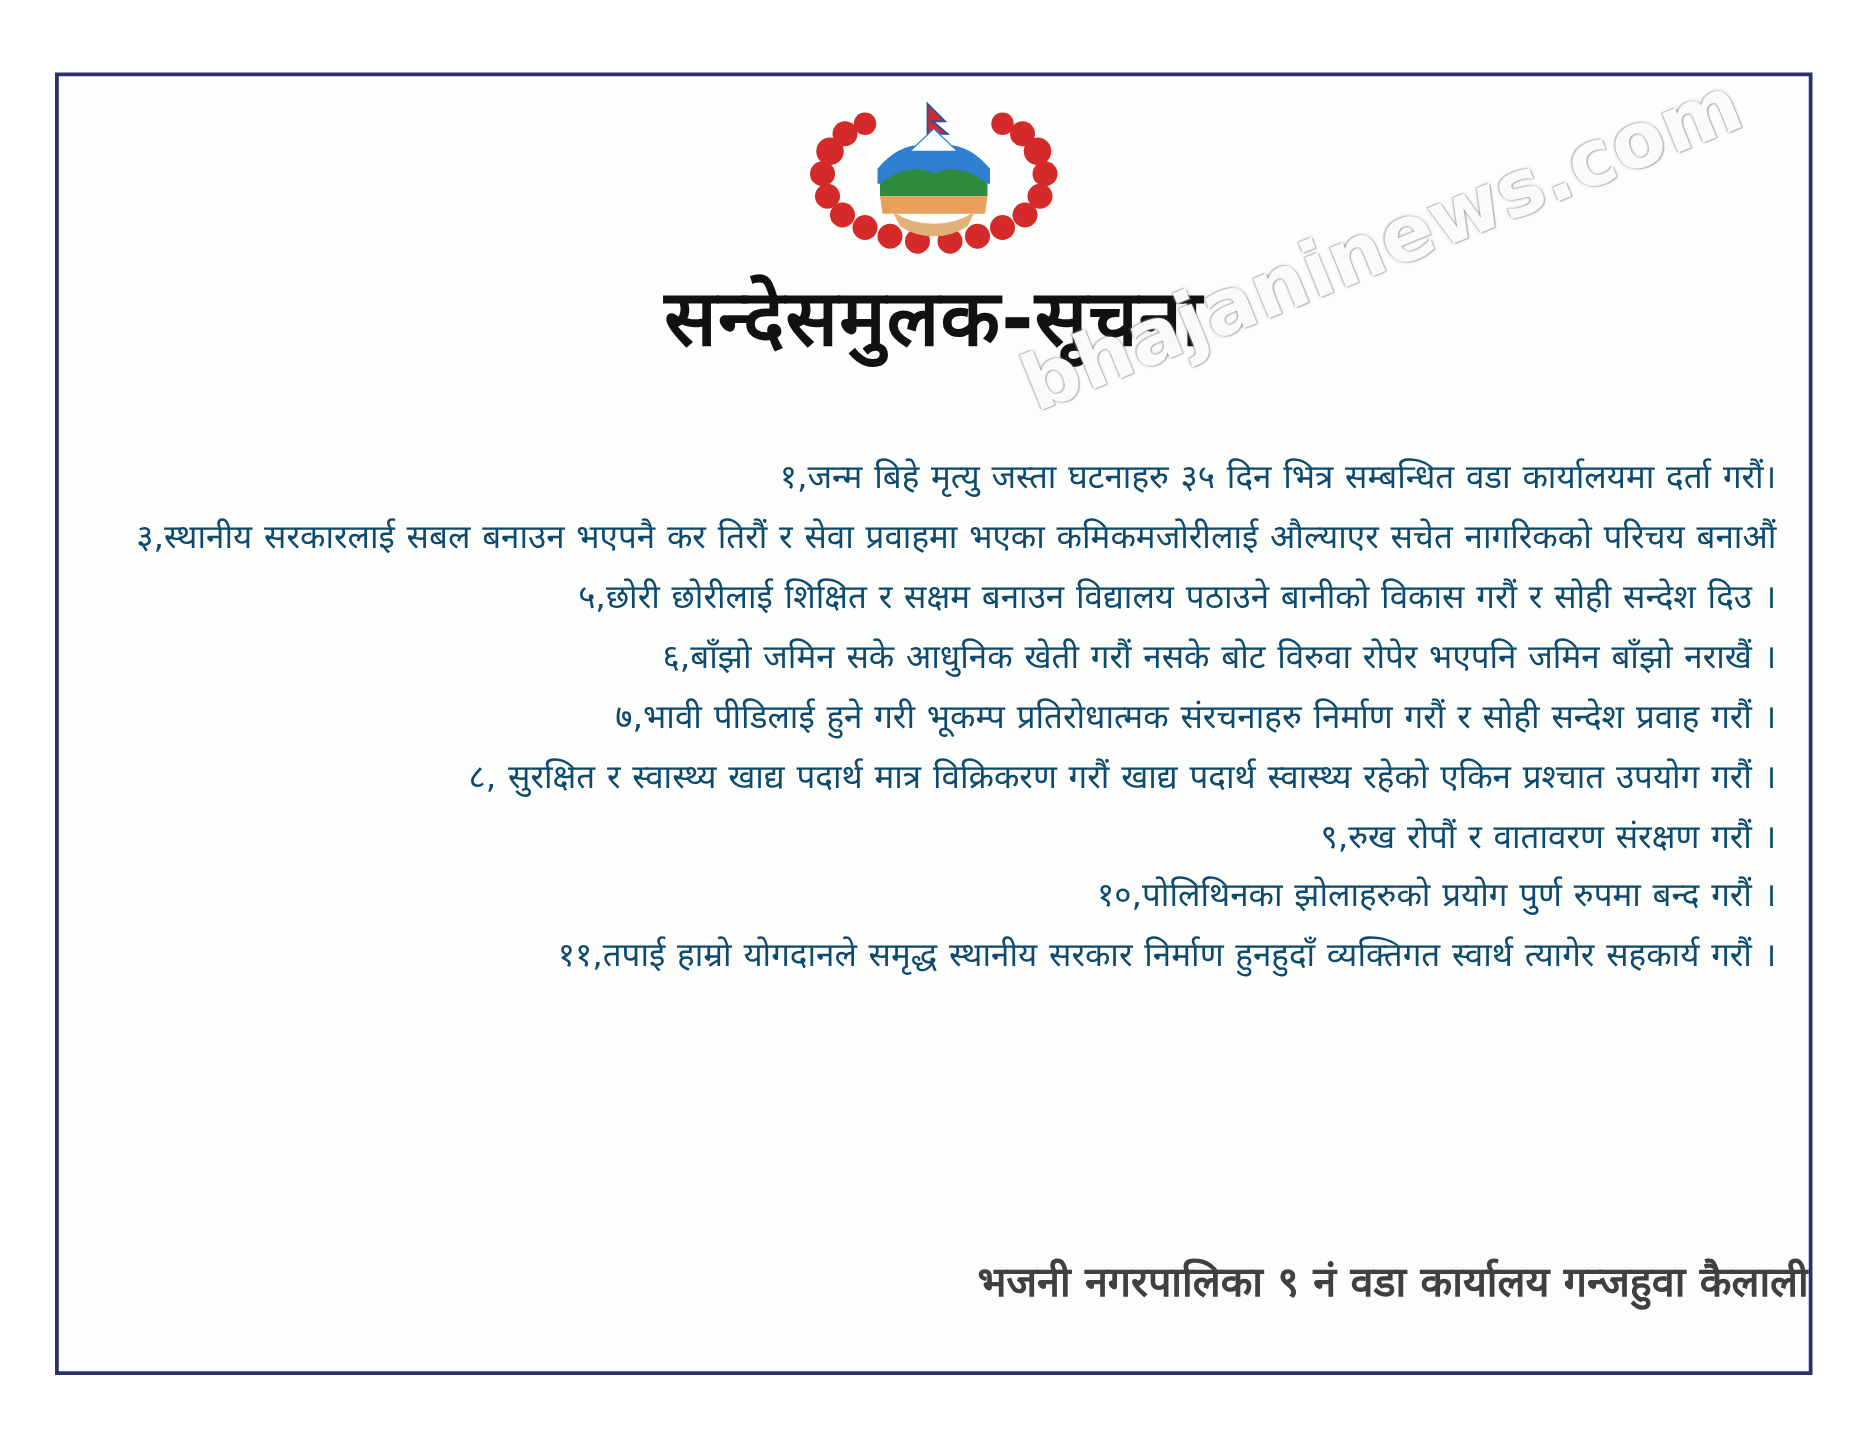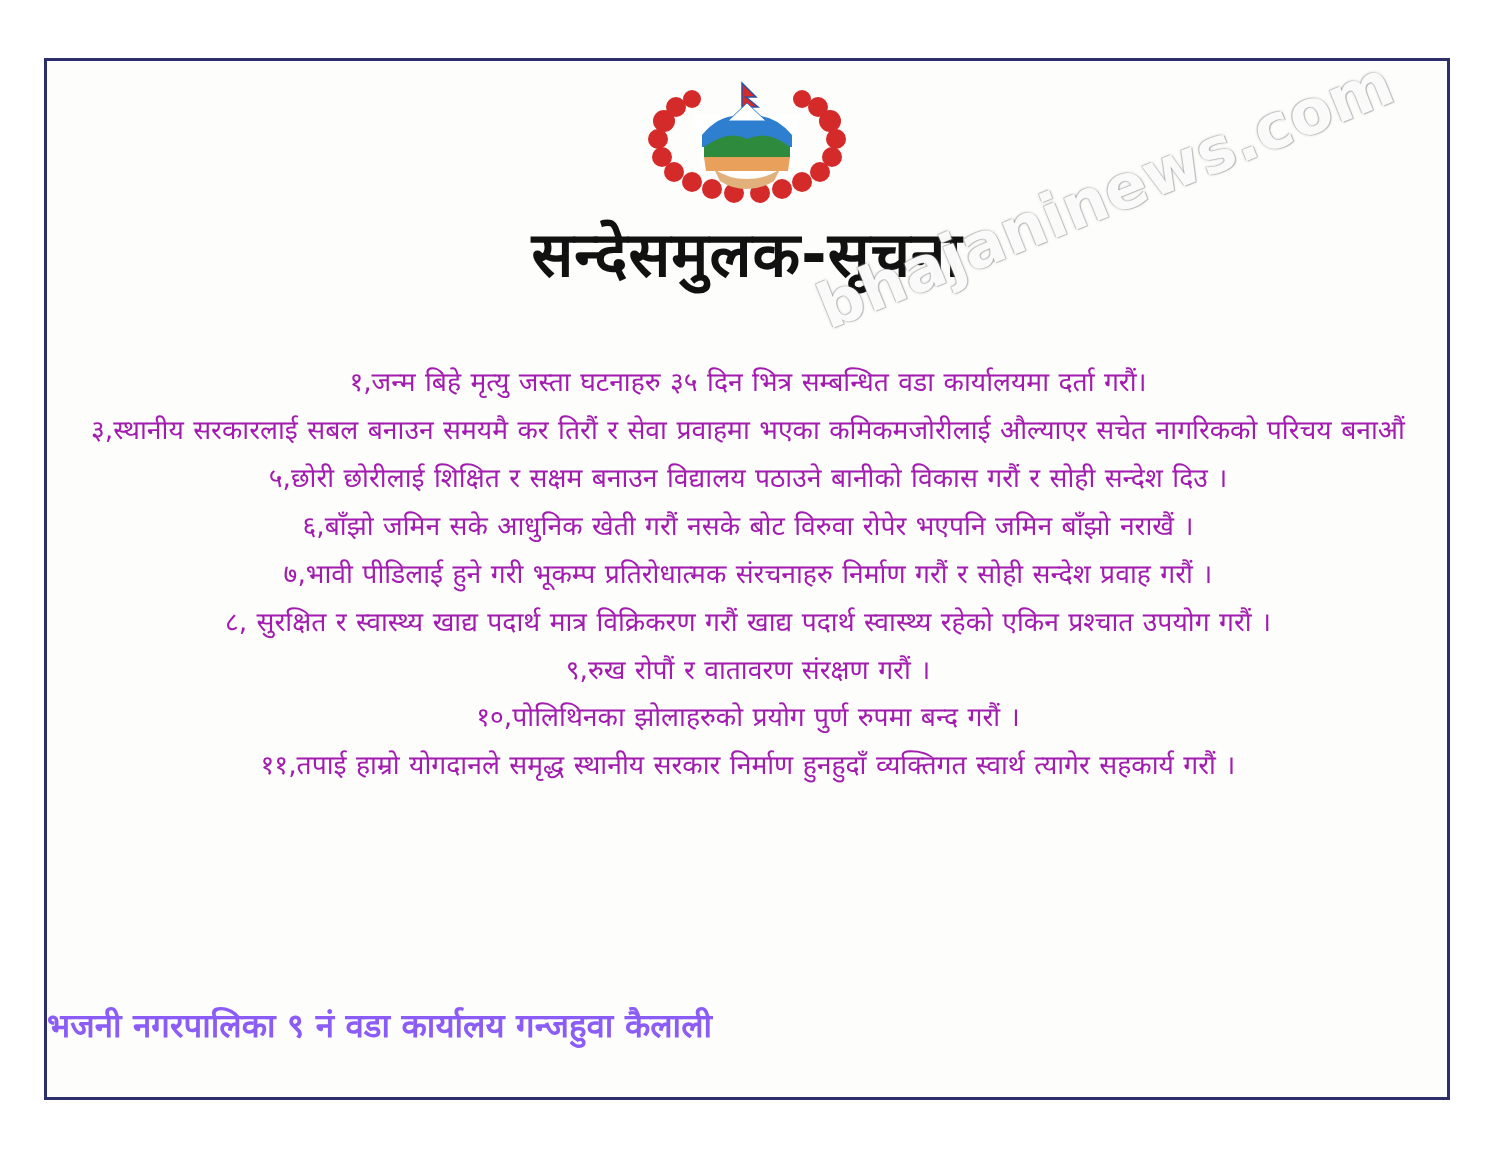--- a/index.html
+++ b/index.html
@@ -64,39 +64,39 @@
     letter-spacing: 1px;
     line-height: 1.1;
   }
 
   
   .body-list {
     position: absolute;
     left: 28px;
     right: 26px;
     top: 300px;
-    color: #a21caf;
+    color: #0c4a6e;
     font-size: 26.5px;
     line-height: 1.62;
-    text-align: center;
+    text-align: right;
   }
   .body-line {
     margin: 0 0 5px 0;
     white-space: normal;
     word-spacing: 1px;
   }
 
   
   .footer {
     position: absolute;
     left: 0;
     right: 0;
     bottom: 48px;
-    text-align: left;
-    color: #8b5cf6;
+    text-align: right;
+    color: #404040;
     font-weight: 700;
     font-size: 33px;
     line-height: 1.38;
   }
   .footer-line { margin: 0; }
 
   
   .watermark {
     position: absolute;
     left: 760px;
@@ -164,21 +164,21 @@
 
           <path d="M72 92 q14 10 33 10 q19 0 33 -10 l-6 12 q-12 8 -27 8 q-15 0 -27 -8 Z" fill="#e2b07a"></path>
         </svg>
       </div>
     </div>
 
     <div class="title">सन्देसमुलक-सूचना</div>
 
     <div class="body-list">
       <p class="body-line">१,जन्म बिहे मृत्यु जस्ता घटनाहरु ३५ दिन भित्र सम्बन्धित वडा कार्यालयमा दर्ता गरौं।</p>
-      <p class="body-line">३,स्थानीय सरकारलाई सबल बनाउन समयमै कर तिरौं र सेवा प्रवाहमा भएका कमिकमजोरीलाई औल्याएर सचेत नागरिकको परिचय बनाऔं</p>
+      <p class="body-line">३,स्थानीय सरकारलाई सबल बनाउन भएपनै कर तिरौं र सेवा प्रवाहमा भएका कमिकमजोरीलाई औल्याएर सचेत नागरिकको परिचय बनाऔं</p>
       <p class="body-line">५,छोरी छोरीलाई शिक्षित र सक्षम बनाउन विद्यालय पठाउने बानीको विकास गरौं र सोही सन्देश दिउ ।</p>
       <p class="body-line">६,बाँझो जमिन सके आधुनिक खेती गरौं नसके बोट विरुवा रोपेर भएपनि जमिन बाँझो नराखैं ।</p>
       <p class="body-line">७,भावी पीडिलाई हुने गरी भूकम्प प्रतिरोधात्मक संरचनाहरु निर्माण गरौं र सोही सन्देश प्रवाह गरौं ।</p>
       <p class="body-line">८, सुरक्षित र स्वास्थ्य खाद्य पदार्थ मात्र विक्रिकरण गरौं खाद्य पदार्थ स्वास्थ्य रहेको एकिन प्रश्चात उपयोग गरौं ।</p>
       <p class="body-line">९,रुख रोपौं र वातावरण संरक्षण गरौं ।</p>
       <p class="body-line">१०,पोलिथिनका झोलाहरुको प्रयोग पुर्ण रुपमा बन्द गरौं ।</p>
       <p class="body-line">११,तपाई हाम्रो योगदानले समृद्ध स्थानीय सरकार निर्माण हुनहुदाँ व्यक्तिगत स्वार्थ त्यागेर सहकार्य गरौं ।</p>
     </div>
 
     <div class="footer">

